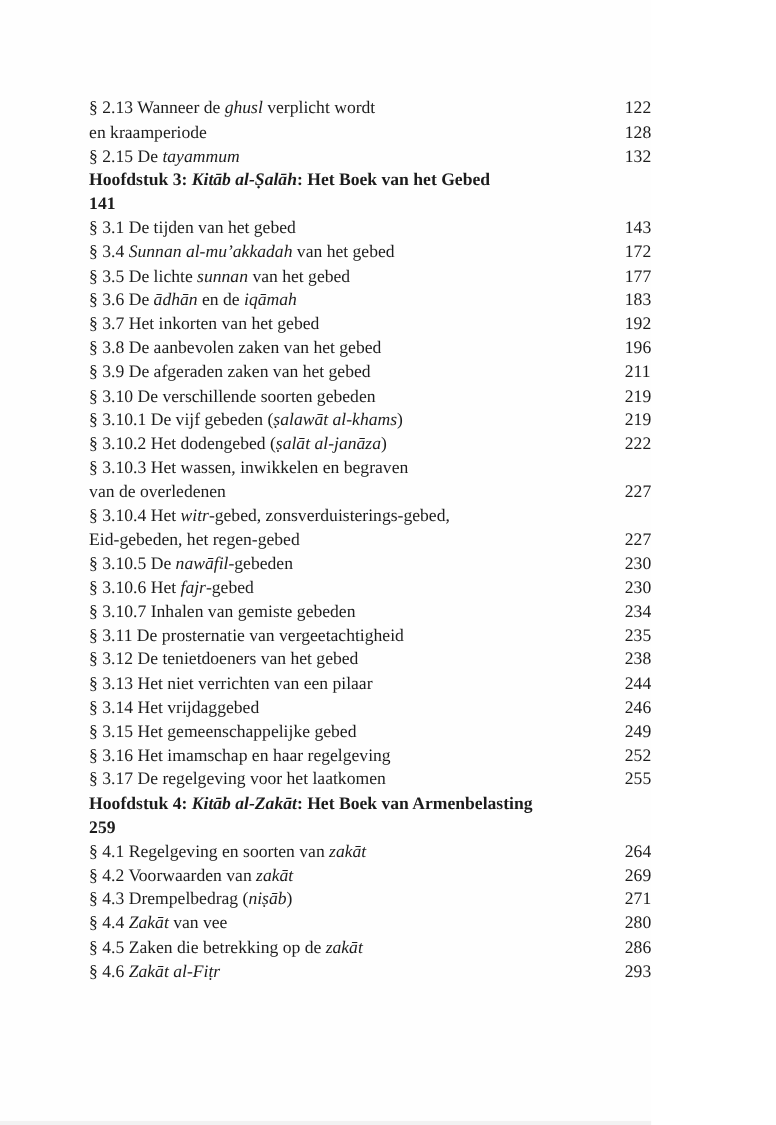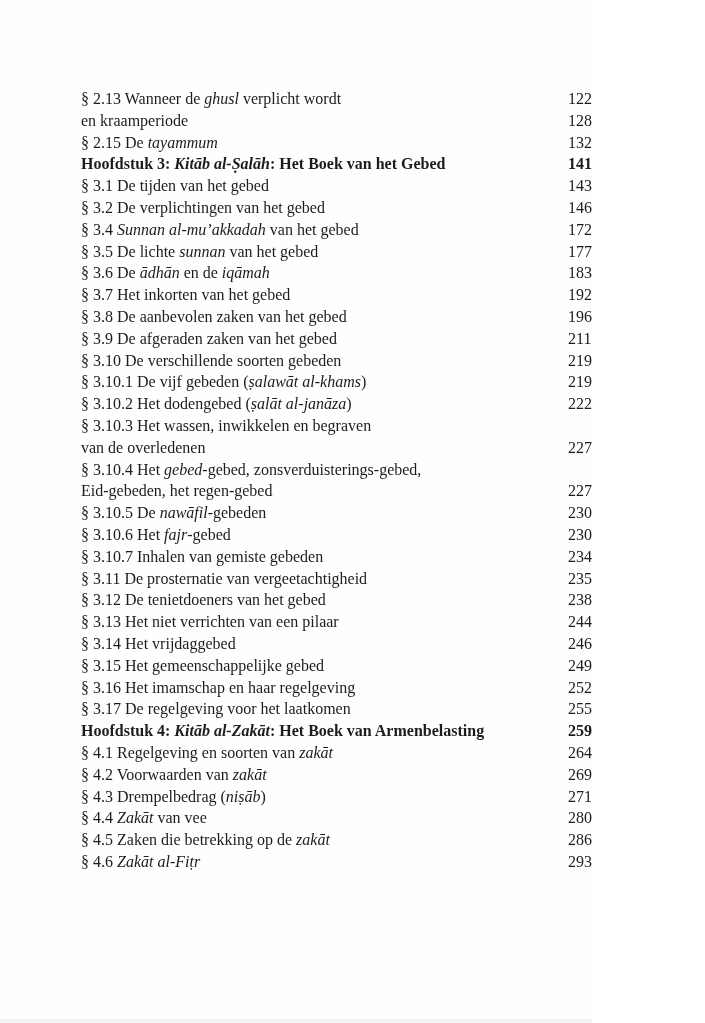--- a/index.html
+++ b/index.html
@@ -25,20 +25,21 @@
   .toc-row {
     display: flex;
     justify-content: space-between;
     align-items: baseline;
     line-height: 21.8px;
     font-size: 16px;
     white-space: nowrap;
   }
   .toc-row.bold {
     font-weight: bold;
+    flex-direction: column;
   }
   .toc-text {
     flex: 1 1 auto;
     overflow: visible;
   }
   .toc-pagenum {
     flex: 0 0 auto;
     min-width: 34px;
   }
   .it {
@@ -72,24 +73,20 @@
       </div>
       <div class="toc-row bold">
         <span class="toc-text"><span>Hoofdstuk 3: </span><span class="it">Kitāb al-Ṣalāh</span><span>: Het Boek van het Gebed</span></span>
         <span class="toc-pagenum">141</span>
       </div>
       <div class="toc-row">
         <span class="toc-text"><span>§ 3.1 De tijden van het gebed</span></span>
         <span class="toc-pagenum">143</span>
       </div>
       <div class="toc-row">
-        <span class="toc-text"><span>§ 3.2 De verplichtingen van het gebed</span></span>
-        <span class="toc-pagenum">146</span>
-      </div>
-      <div class="toc-row">
         <span class="toc-text"><span>§ 3.4 </span><span class="it">Sunnan al-mu’akkadah</span><span> van het gebed</span></span>
         <span class="toc-pagenum">172</span>
       </div>
       <div class="toc-row">
         <span class="toc-text"><span>§ 3.5 De lichte </span><span class="it">sunnan</span><span> van het gebed</span></span>
         <span class="toc-pagenum">177</span>
       </div>
       <div class="toc-row">
         <span class="toc-text"><span>§ 3.6 De </span><span class="it">ādhān</span><span> en de </span><span class="it">iqāmah</span></span>
         <span class="toc-pagenum">183</span>
@@ -120,21 +117,21 @@
       </div>
       <div class="toc-row">
         <span class="toc-text"><span>§ 3.10.3 Het wassen, inwikkelen en begraven</span></span>
         <span class="toc-pagenum"></span>
       </div>
       <div class="toc-row">
         <span class="toc-text"><span>van de overledenen</span></span>
         <span class="toc-pagenum">227</span>
       </div>
       <div class="toc-row">
-        <span class="toc-text"><span>§ 3.10.4 Het </span><span class="it">gebed</span><span>-gebed, zonsverduisterings-gebed,</span></span>
+        <span class="toc-text"><span>§ 3.10.4 Het </span><span class="it">witr</span><span>-gebed, zonsverduisterings-gebed,</span></span>
         <span class="toc-pagenum"></span>
       </div>
       <div class="toc-row">
         <span class="toc-text"><span>Eid-gebeden, het regen-gebed</span></span>
         <span class="toc-pagenum">227</span>
       </div>
       <div class="toc-row">
         <span class="toc-text"><span>§ 3.10.5 De </span><span class="it">nawāfil</span><span>-gebeden</span></span>
         <span class="toc-pagenum">230</span>
       </div>

